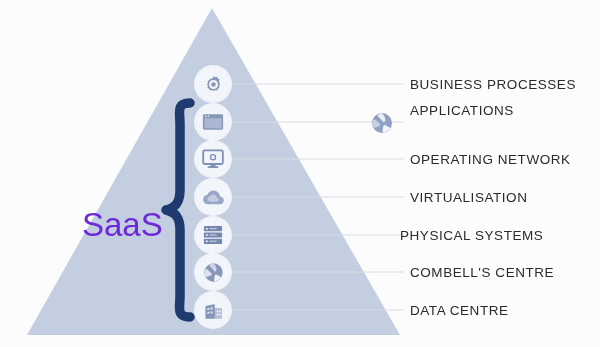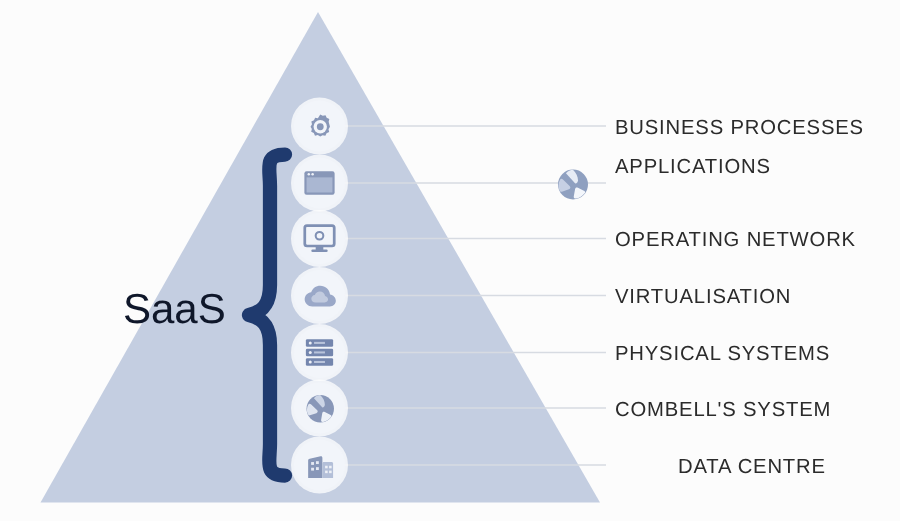--- a/index.html
+++ b/index.html
@@ -43,24 +43,25 @@
     background: #f2f5fa;
     box-shadow: 0 0 0 2px rgba(255,255,255,0.75);
     display: flex;
     align-items: center;
     justify-content: center;
   }
   .icon-wrap svg { display: block; }
   #saas-text {
     position: absolute;
     font-family: "Liberation Sans", sans-serif;
-    font-size: 28px;
-    color: #0f172a;
+    font-size: 33px;
+    color: #6d28d9;
     line-height: 1;
     white-space: nowrap;
+    margin-top: 16px;
   }
   #globe-badge {
     position: absolute;
     width: 24px;
     height: 24px;
   }
 </style>
 </head>
 <body>
 
@@ -165,17 +166,17 @@
       <path fill="#e7ecf5" d="M12 2.2c2.1 2 3.3 4.6 3.3 6.9 0 1.3-.6 2-1.8 2.2L7.3 4.5C8.6 3 10.2 2.2 12 2.2z"></path>
       <path fill="#c6d0e4" d="M2.8 15.3c-.7-1.9-.6-4.2.4-6.2.5-1 1.3-1.1 2.1-.5l4.6 4.5c.7.8.3 1.7-.6 2.1l-4.7 1.6c-.9.2-1.5-.4-1.8-1.5z"></path>
       <path fill="#f3f6fb" d="M19.9 17.6c-1.5 2-3.8 3.4-5.9 3.8-1 .1-1.6-.4-1.5-1.4l.9-5c.2-1 .9-1.4 1.9-.8l4.3 2.2c.6.4.7.8.3 1.2z"></path>
     </svg>
   </div>
 
   <div class="layer-label" style="left:410px; top:78px;">BUSINESS PROCESSES</div>
   <div class="layer-label" style="left:410px; top:104px;">APPLICATIONS</div>
   <div class="layer-label" style="left:410px; top:153px;">OPERATING NETWORK</div>
   <div class="layer-label" style="left:410px; top:191px;">VIRTUALISATION</div>
-  <div class="layer-label" style="left:410px; top:229px;">PHYSICAL SYSTEMS</div>
-  <div class="layer-label" style="left:410px; top:266px;">COMBELL'S SYSTEM</div>
-  <div class="layer-label" style="left:410px; top:304px;margin-left:42px;">DATA CENTRE</div>
+  <div class="layer-label" style="left:400px; top:229px;">PHYSICAL SYSTEMS</div>
+  <div class="layer-label" style="left:410px; top:266px;">COMBELL'S CENTRE</div>
+  <div class="layer-label" style="left:410px; top:304px;">DATA CENTRE</div>
 
 </div>
 
 </body></html>

